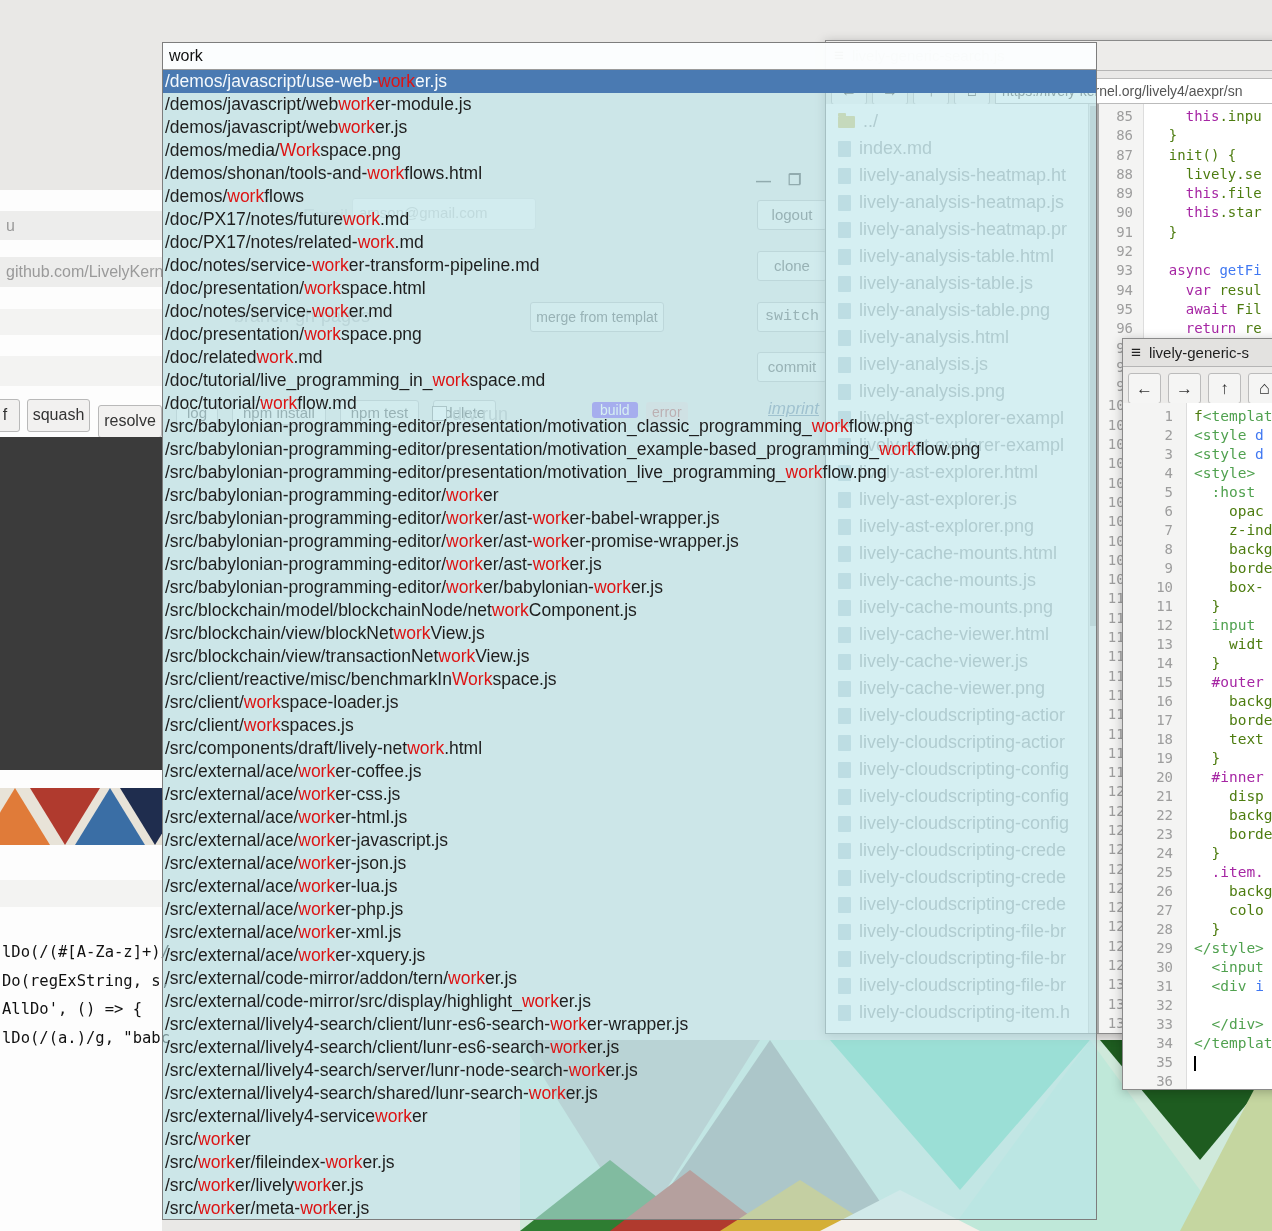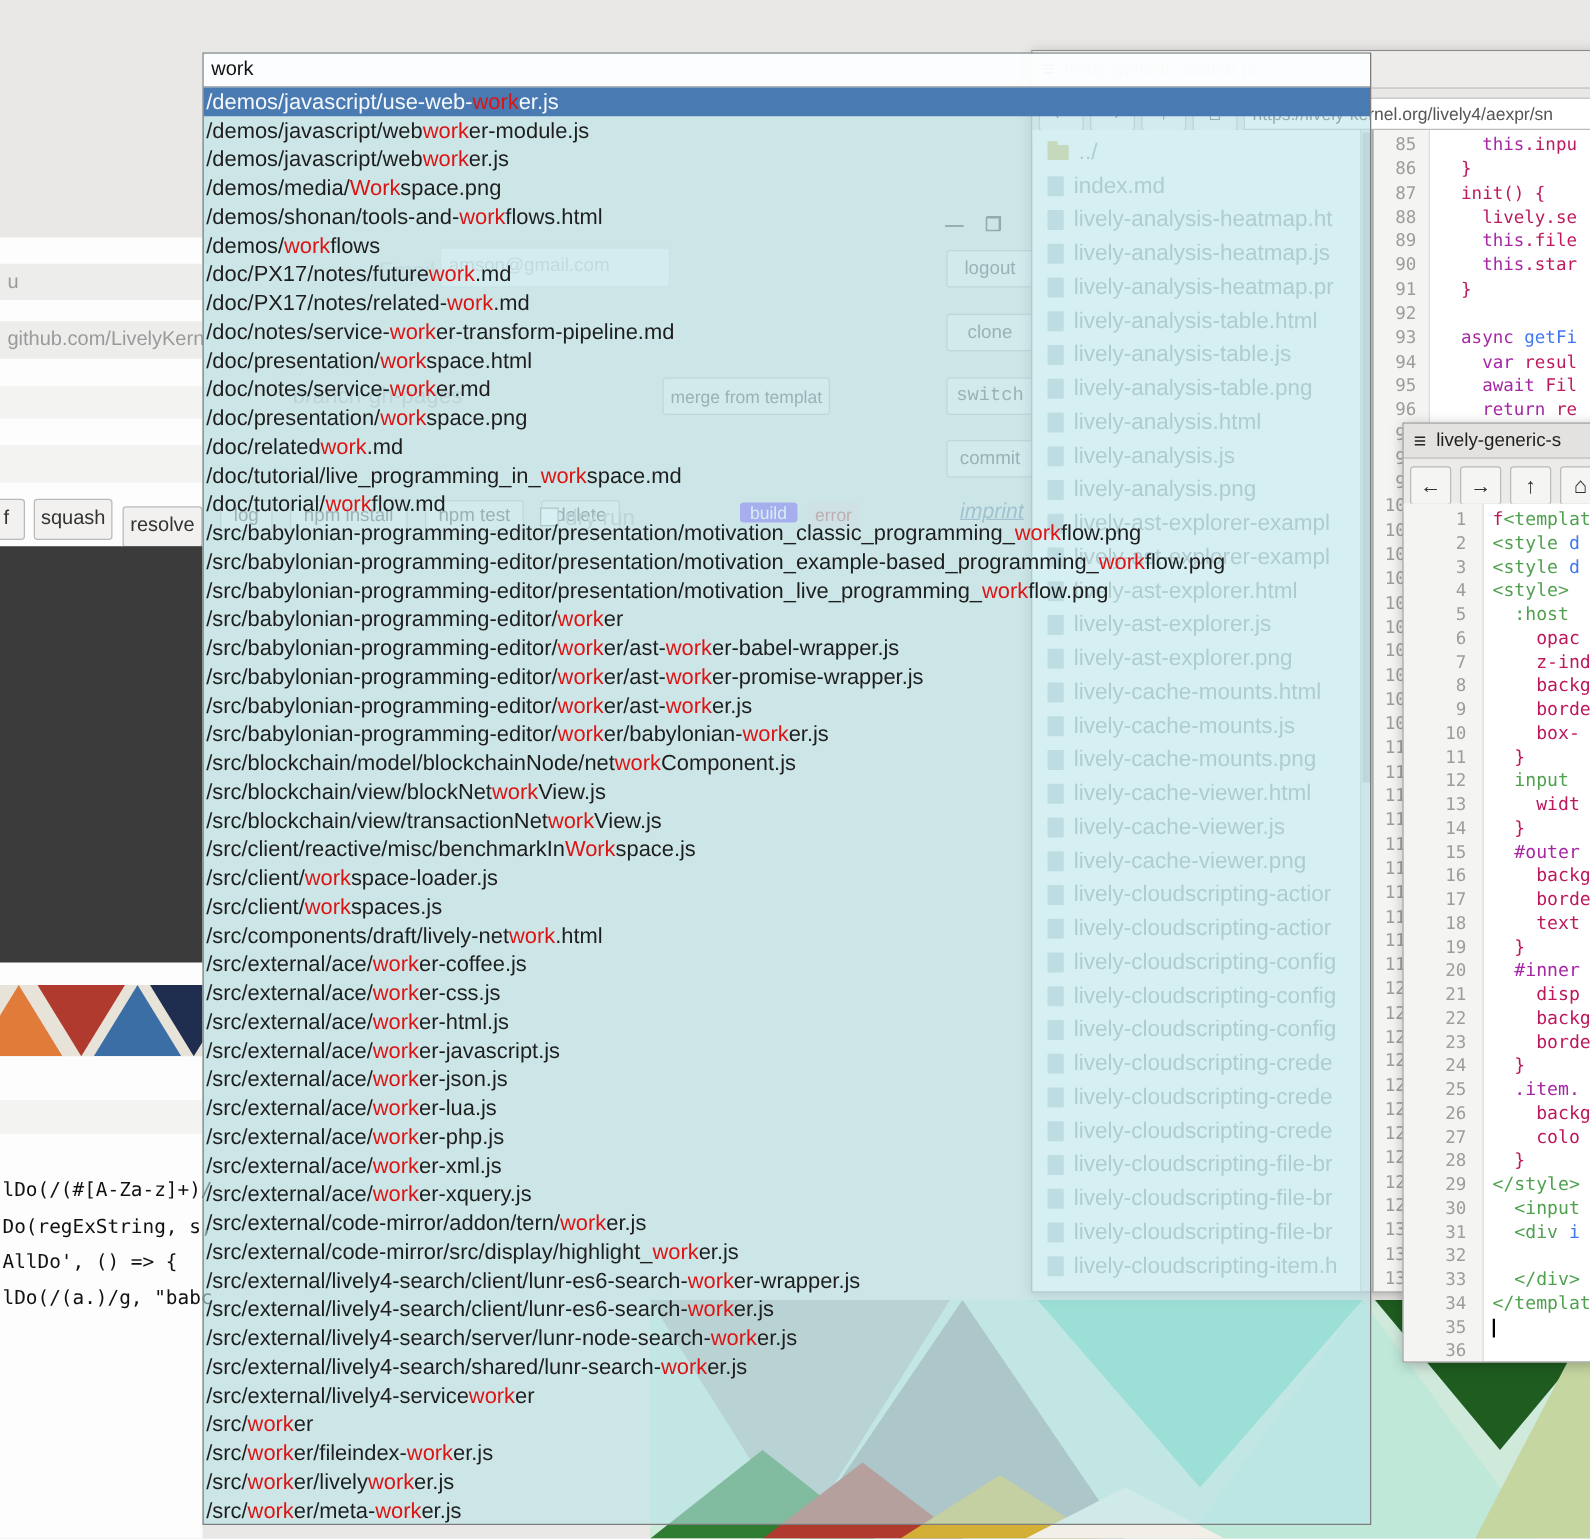--- a/index.html
+++ b/index.html
@@ -50,21 +50,21 @@
   .scrollbar{background:#e8e8e8;border-left:1px solid #d0d0d0;}
   .scrollthumb{background:#c2c2c2;}
   
   .editor{background:#fff;display:flex;overflow:hidden;}
   .gutter{background:#f4f4f3;border-right:1px solid #ddd;color:#9d9d9d;
           font-family:"DejaVu Sans Mono",monospace;text-align:right;flex:none;}
   .codecol{white-space:pre;font-family:"DejaVu Sans Mono",monospace;color:#383a42;
            overflow:hidden;flex:1;}
   .ln,.cl{overflow:hidden;}
   .tk-k{color:#a626a4}.tk-f{color:#4078f2}.tk-t{color:#50a14f}
-  .tk-a{color:#4078f2}.tk-s{color:#50a14f}.tk-i{color:#a626a4}.tk-p{color:#be185d}
+  .tk-a{color:#4078f2}.tk-s{color:#50a14f}.tk-i{color:#a626a4}.tk-p{color:#4d7c0f}
   .cursor{display:inline-block;width:2px;height:15px;background:#000;vertical-align:middle;}
   
   #overlay{background:rgba(185,228,233,0.6);border:1px solid #7d7d7d;}
   #overlay-input{background:rgba(255,255,255,0.92);border-bottom:1px solid #9a9a9a;
                  font-size:16px;color:#111;line-height:25px;padding-left:6px;}
   .orow{height:23px;line-height:23px;font-size:17.5px;color:#1e1e1e;
         white-space:nowrap;overflow:hidden;padding-left:2px;}
   .orow.selected{background:#4a7ab2;color:#f5f9fc;}
   .orow .hl{color:#dd1414;}
   

